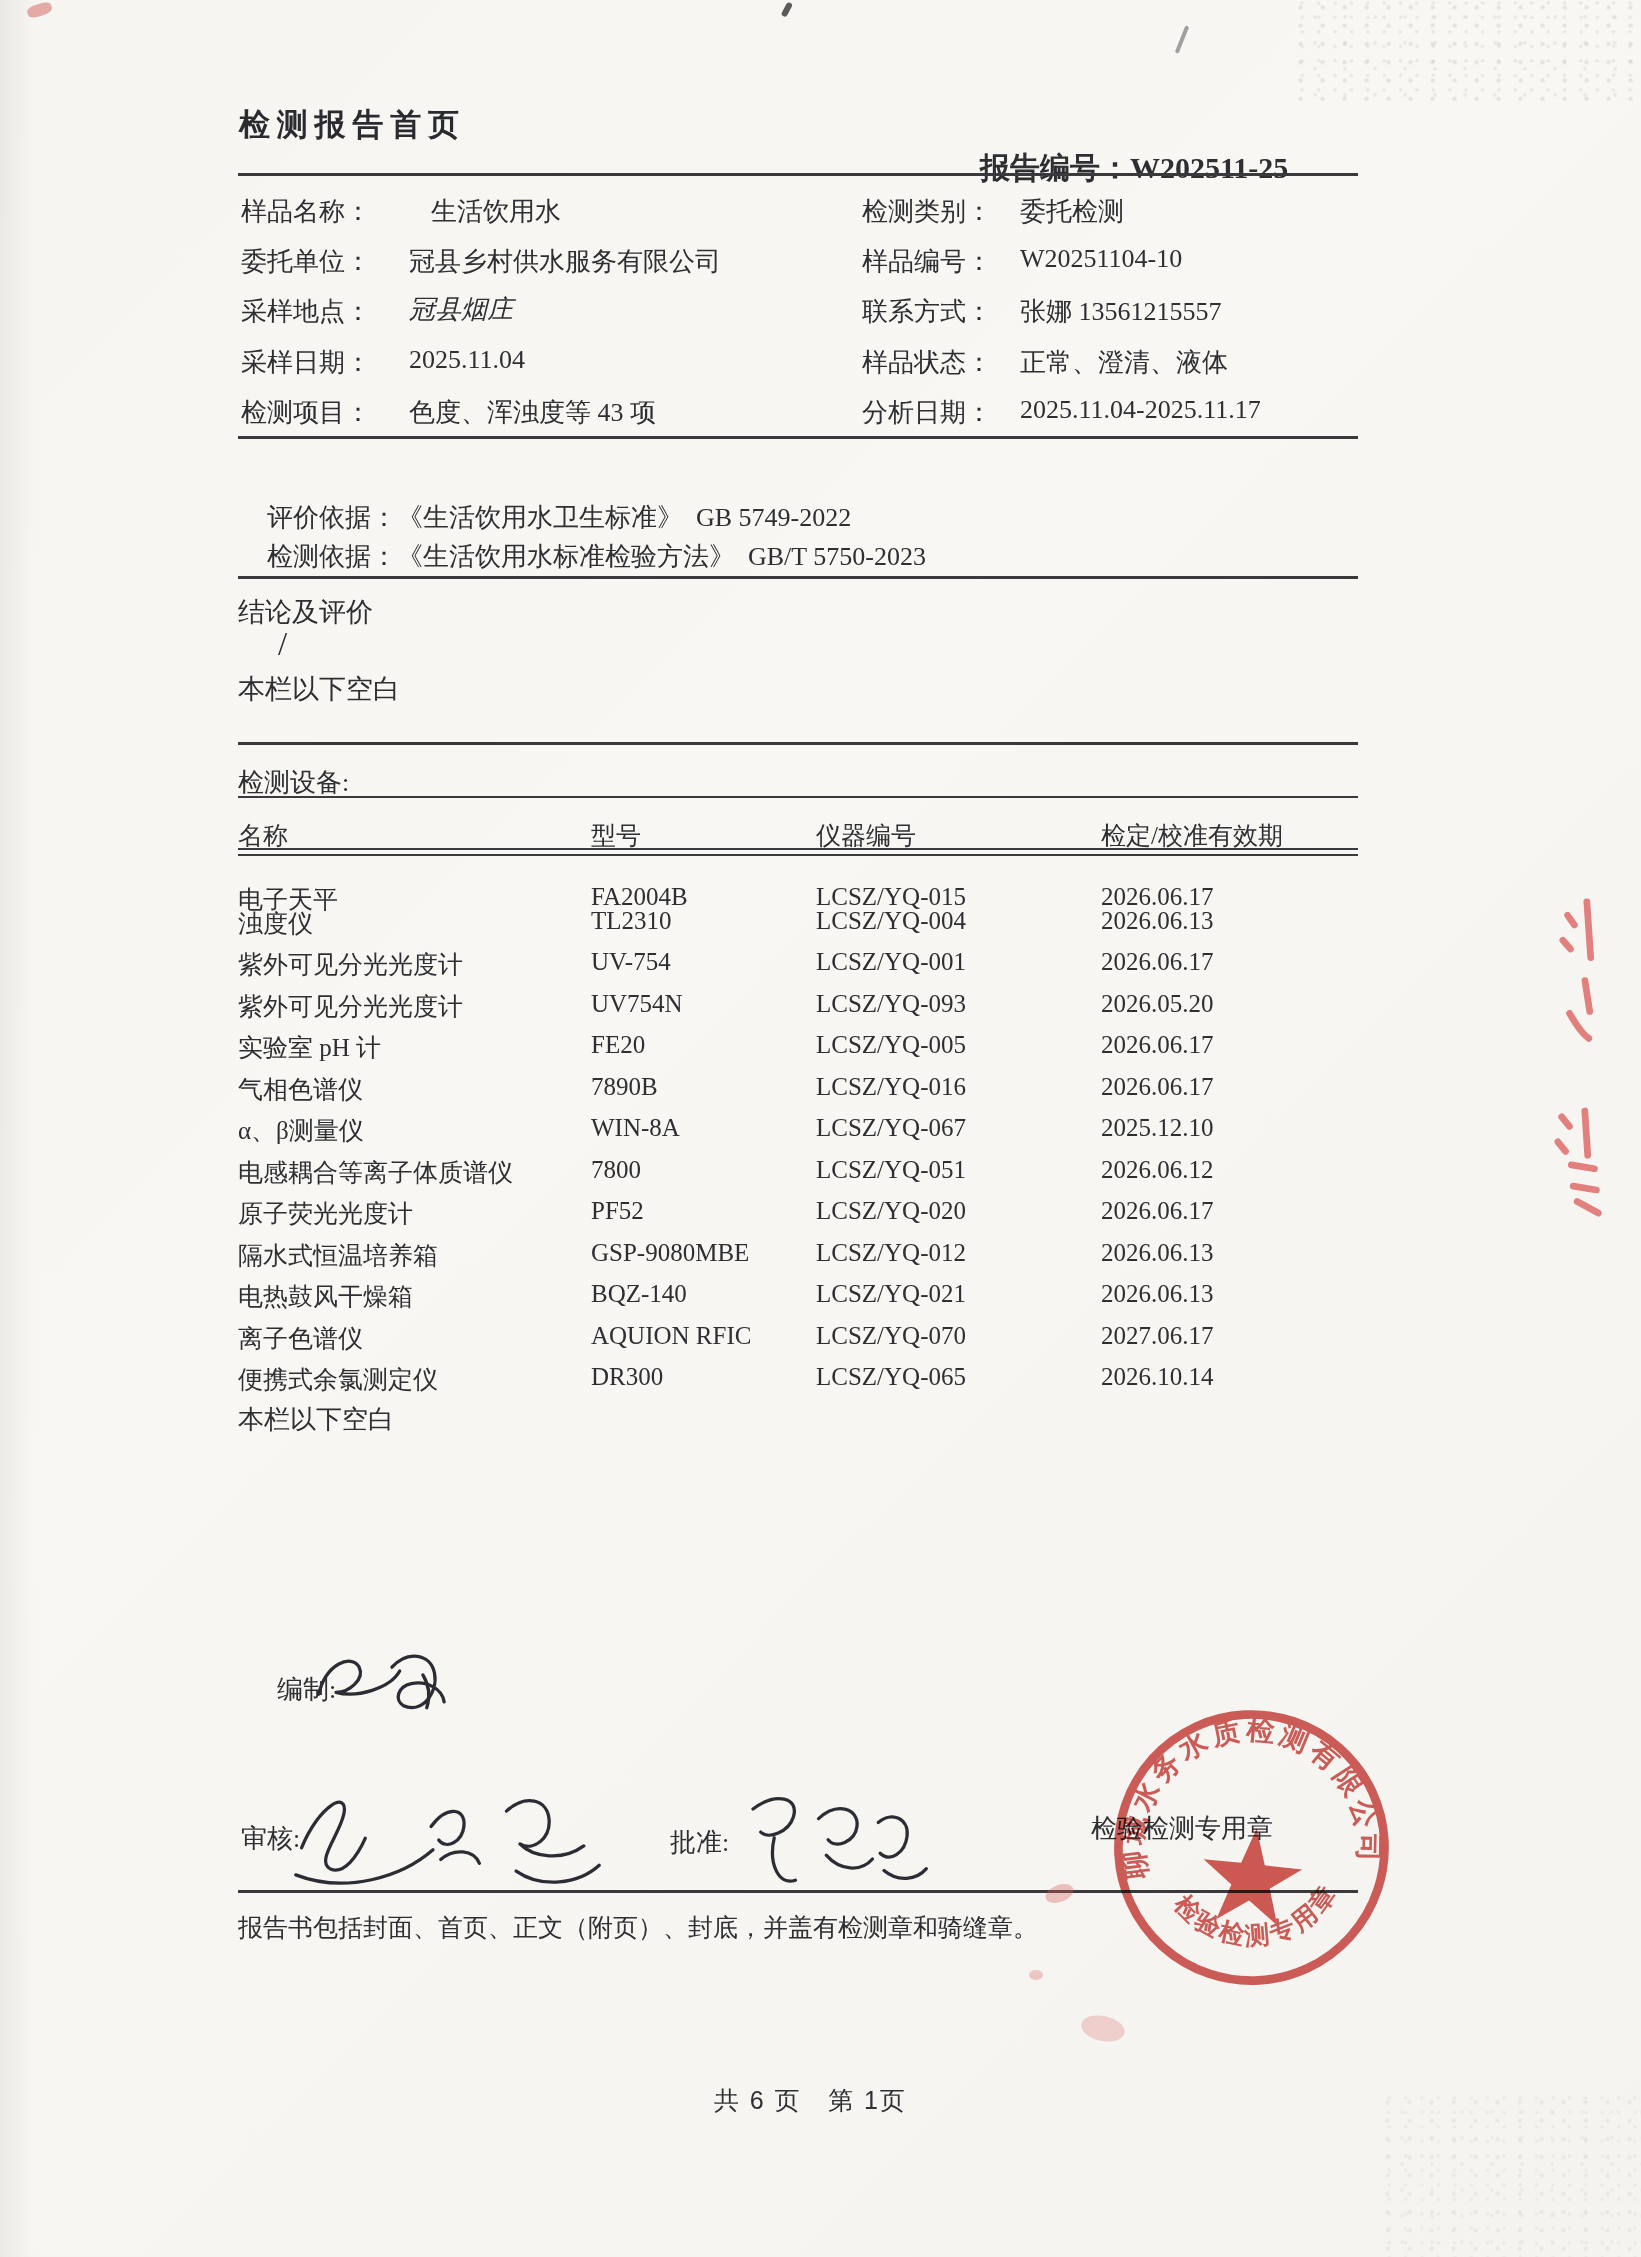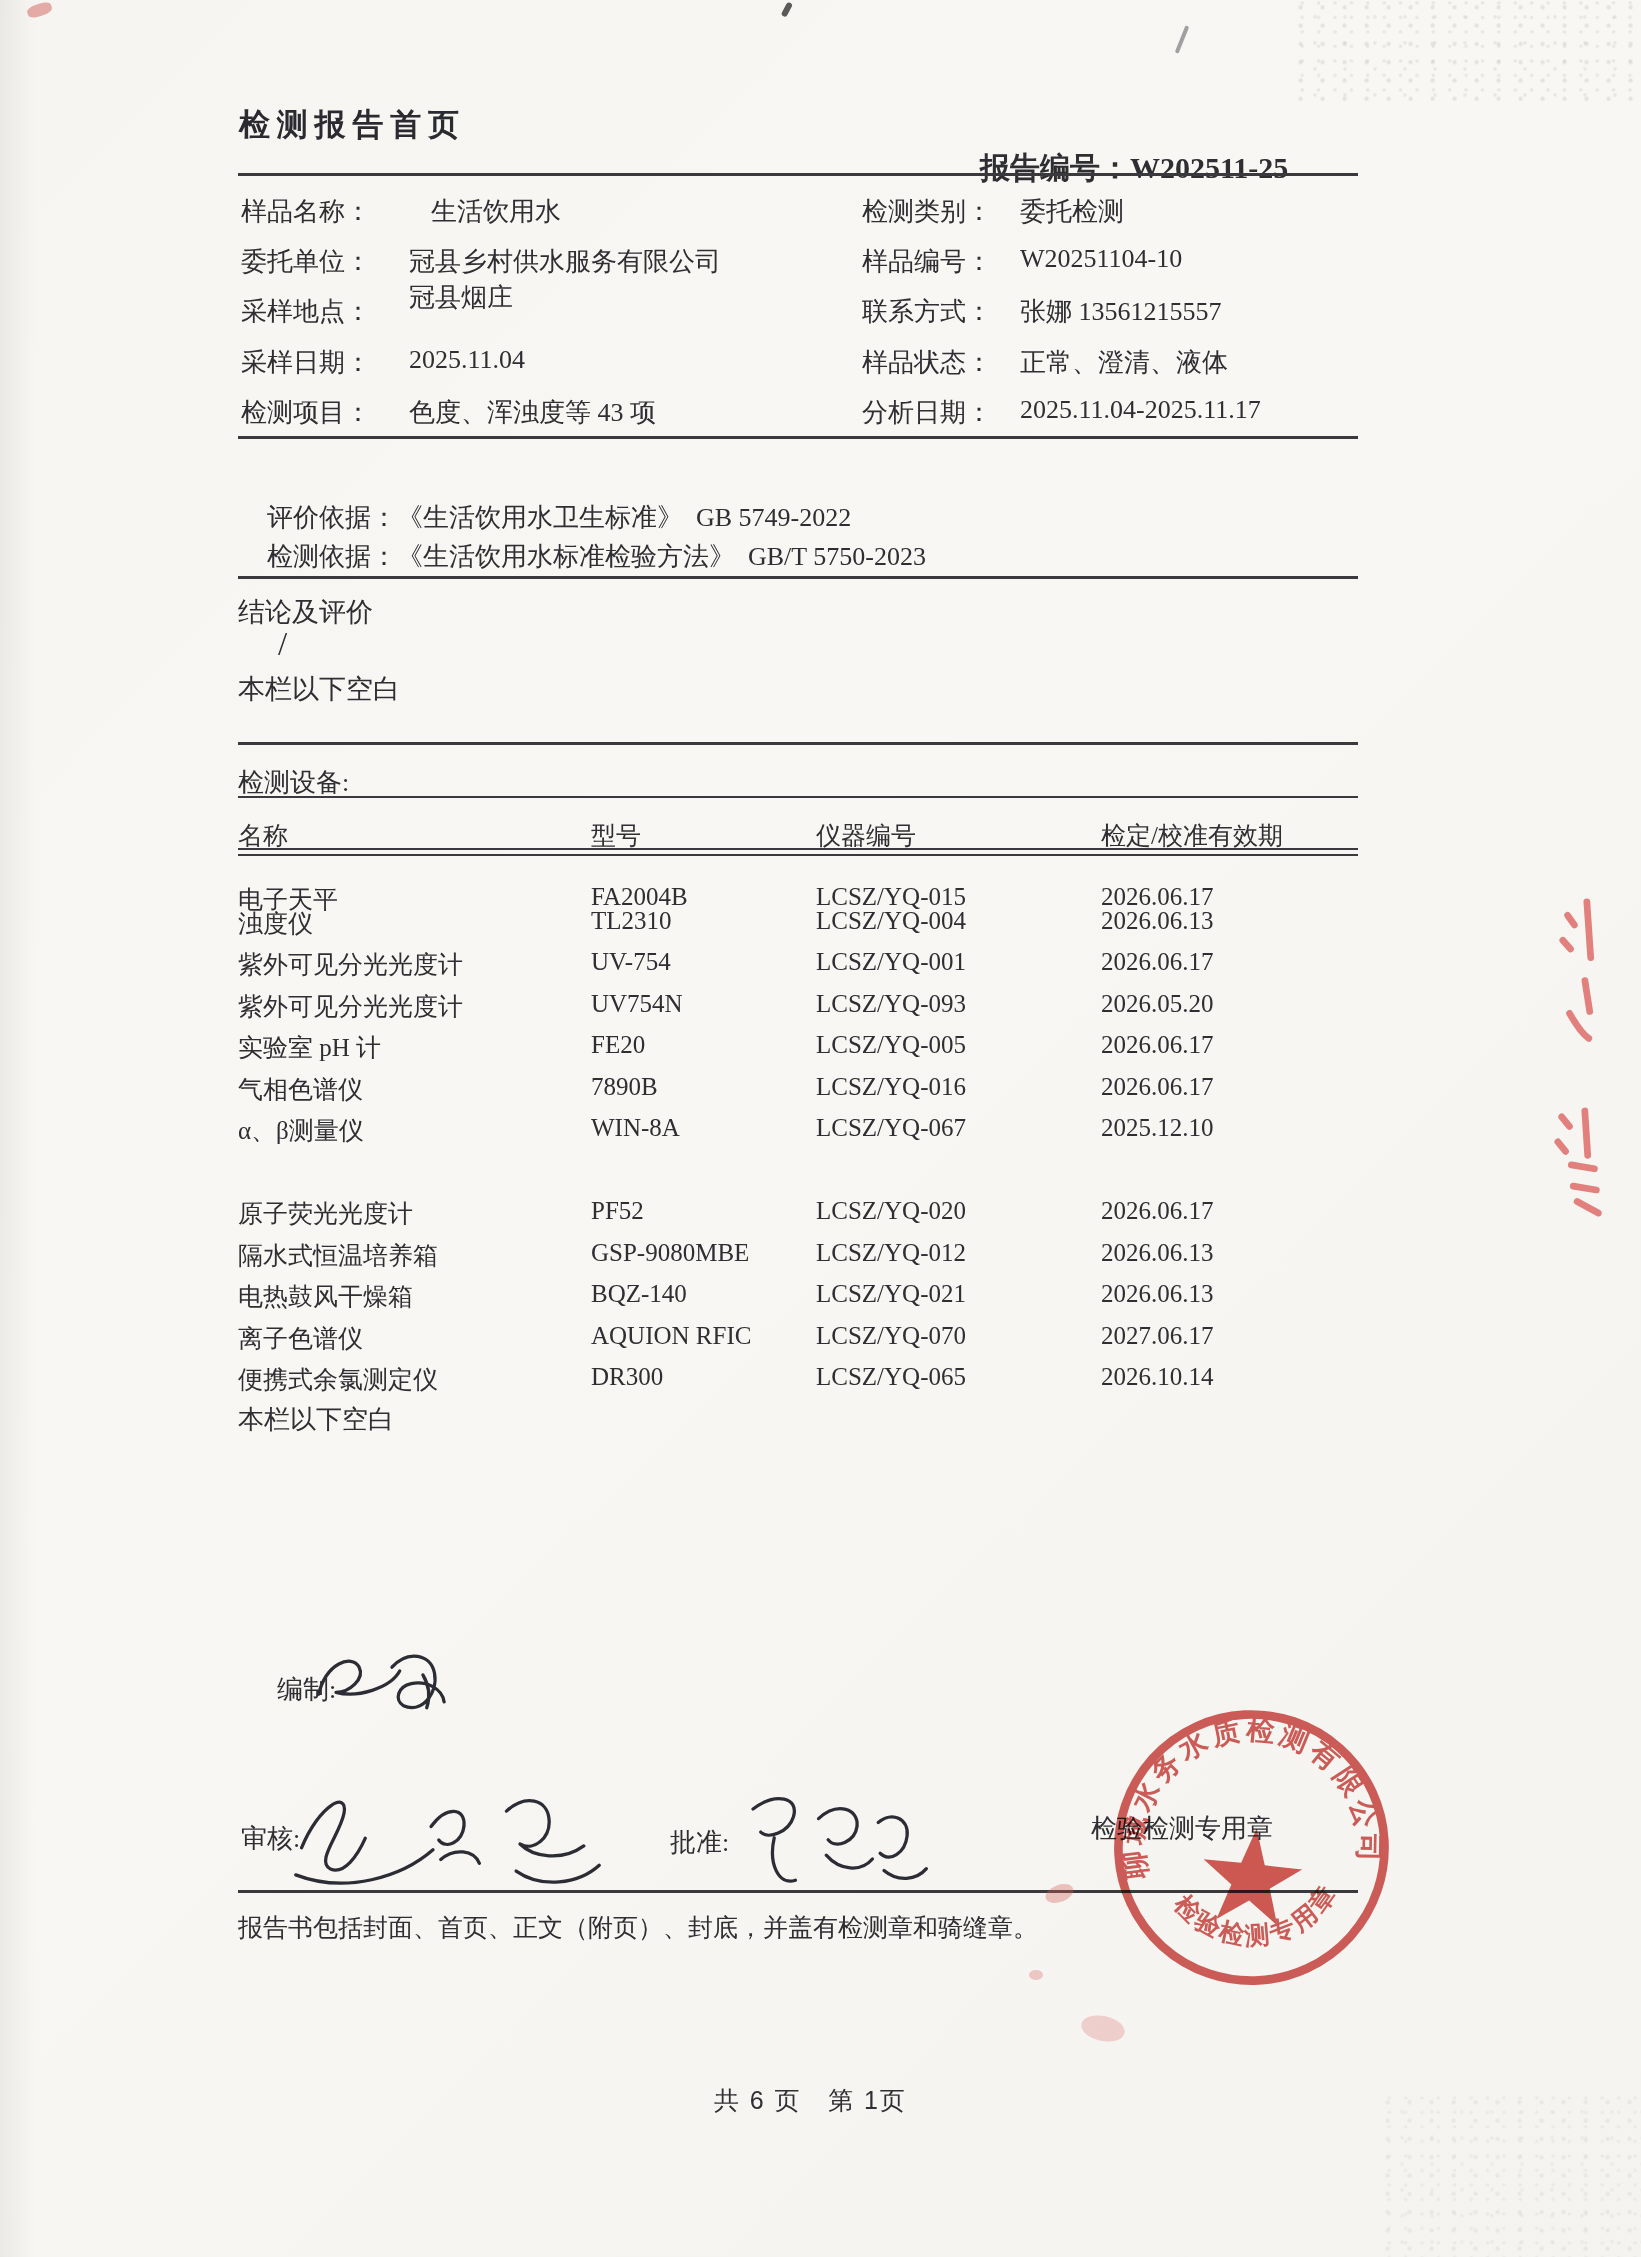--- a/index.html
+++ b/index.html
@@ -46,21 +46,21 @@
   <div class="abs" style="left:950px;top:114px;font-size:30px;font-weight:600;">
     <span>报告编号：</span><span>W202511-25</span>
   </div>
   <div class="rule" style="left:238px;top:173px;width:1120px;"></div>
 
   <span class="abs lbl" style="left:241px;top:194px;">样品名称：</span>
   <span class="abs val" style="left:409px;top:194px;margin-left:22px;">生活饮用水</span>
   <span class="abs lbl" style="left:241px;top:244px;">委托单位：</span>
   <span class="abs val" style="left:409px;top:244px;">冠县乡村供水服务有限公司</span>
   <span class="abs lbl" style="left:241px;top:294px;text-align:center;">采样地点：</span>
-  <span class="abs val" style="left:409px;top:280px;">冠县烟庄</span>
+  <span class="abs val" style="left:409px;top:292px;font-style:italic;">冠县烟庄</span>
   <span class="abs lbl" style="left:241px;top:345px;">采样日期：</span>
   <span class="abs val" style="left:409px;top:345px;">2025.11.04</span>
   <span class="abs lbl" style="left:241px;top:395px;">检测项目：</span>
   <span class="abs val" style="left:409px;top:395px;">色度、浑浊度等 43 项</span>
 
   <span class="abs lbl" style="left:862px;top:194px;">检测类别：</span>
   <span class="abs val" style="left:1020px;top:194px;">委托检测</span>
   <span class="abs lbl" style="left:862px;top:244px;">样品编号：</span>
   <span class="abs val" style="left:1020px;top:244px;">W20251104-10</span>
   <span class="abs lbl" style="left:862px;top:294px;">联系方式：</span>
@@ -131,20 +131,26 @@
     <span class="c1">气相色谱仪</span>
     <span class="c2">7890B</span>
     <span class="c3">LCSZ/YQ-016</span>
     <span class="c4">2026.06.17</span>
   </div>
   <div class="row" style="top:1114px;">
     <span class="c1">α、β测量仪</span>
     <span class="c2">WIN-8A</span>
     <span class="c3">LCSZ/YQ-067</span>
     <span class="c4">2025.12.10</span>
+  </div>
+  <div class="row" style="top:1156px;">
+    <span class="c1">电感耦合等离子体质谱仪</span>
+    <span class="c2">7800</span>
+    <span class="c3">LCSZ/YQ-051</span>
+    <span class="c4">2026.06.12</span>
   </div>
   <div class="row" style="top:1197px;">
     <span class="c1">原子荧光光度计</span>
     <span class="c2">PF52</span>
     <span class="c3">LCSZ/YQ-020</span>
     <span class="c4">2026.06.17</span>
   </div>
   <div class="row" style="top:1239px;">
     <span class="c1">隔水式恒温培养箱</span>
     <span class="c2">GSP-9080MBE</span>

